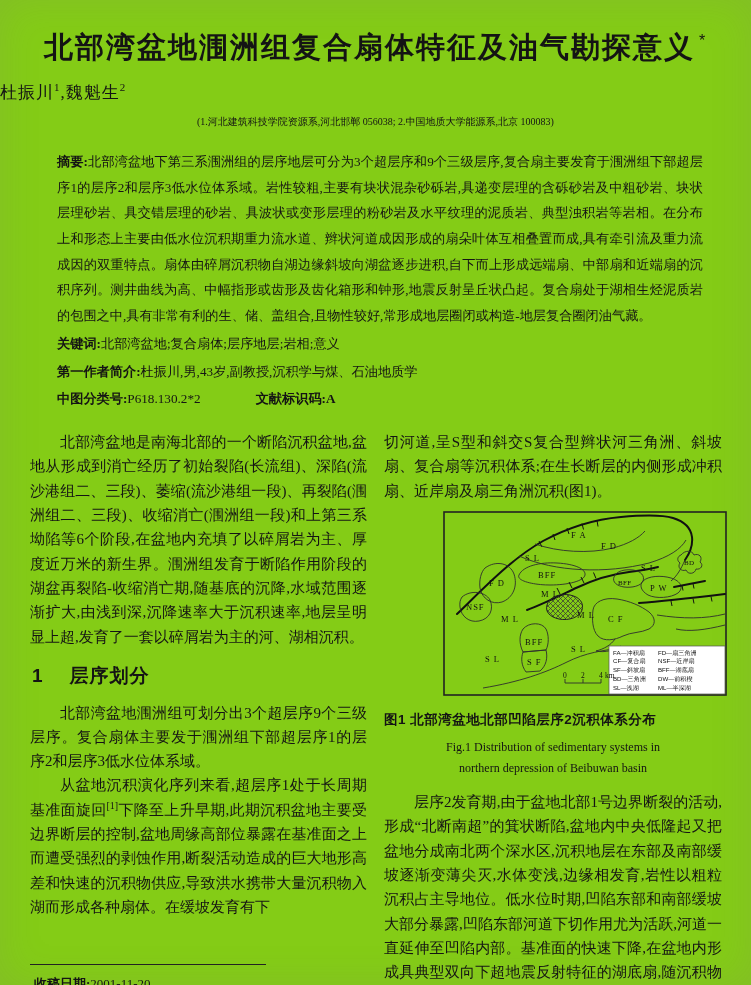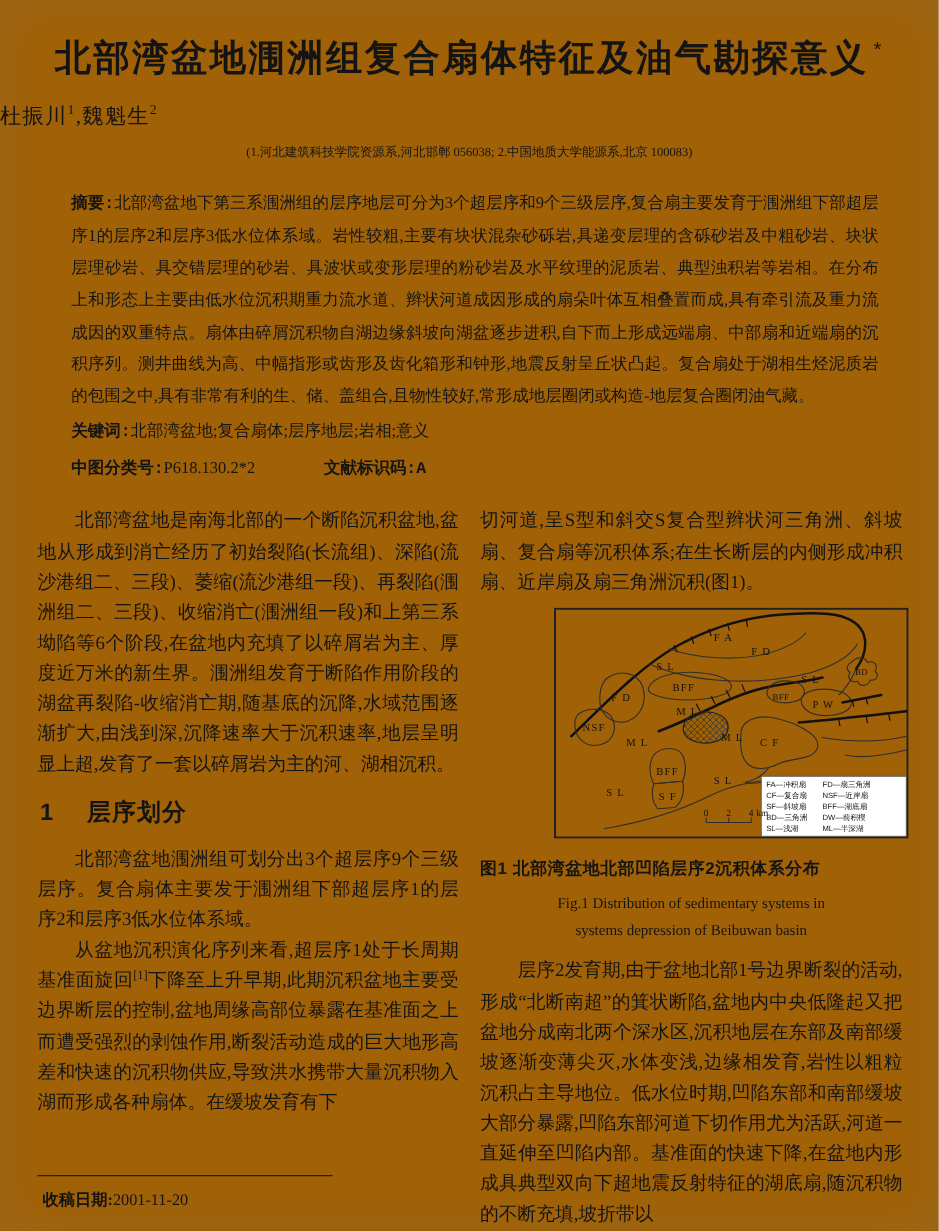--- a/index.html
+++ b/index.html
@@ -1,20 +1,20 @@
 <!DOCTYPE html>
 <html><head>
 <meta charset="utf-8">
 <style>
   html,body{margin:0;padding:0;background:#e8e8e6;}
   .page{
     position:relative;
     width:751px;height:985px;
     margin:0 auto;
-    background:#a16207;
+    background:#84cc16;
     color:#141414;
     font-family:"Liberation Serif","DejaVu Serif",serif;
     overflow:hidden;
     box-shadow:inset 0 0 40px rgba(120,120,120,.18);
   }
   
   .title{
     margin:0;padding:30px 40px 0 40px;
     text-align:center;
     font-family:"Liberation Sans","DejaVu Sans",sans-serif;
@@ -22,21 +22,21 @@
   }
   .title sup{font-size:16px;font-weight:normal;margin-left:4px;}
   .authors{margin-top:16px;font-size:17px;letter-spacing:1px;}
   .authors sup{font-size:11px;}
   .affil{margin-top:11px;text-align:center;font-size:10px;}
   
   .meta{
     margin:20px 48px 0 57px;
     font-size:13.2px;line-height:1.95;text-align:justify;
   }
-  .meta b{font-family:Liberation Mono, monospace;}
+  .meta b{font-family:Liberation Serif, serif;}
   .meta .row{margin-top:2px;}
   .clc-gap{margin-left:55px;}
   
   .columns{
     display:flex;gap:17px;
     margin:18px 29px 0 30px;
   }
   .col{width:338px;font-size:15px;line-height:1.62;text-align:justify;}
   .col-left{height:566px;display:flex;flex-direction:column;}
   p.body{margin:0;text-indent:2em;}
@@ -89,20 +89,23 @@
   </div>
 
   <div class="affil">(1.河北建筑科技学院资源系,河北邯郸 056038; 2.中国地质大学能源系,北京 100083)</div>
 
   <div class="meta">
     <div class="row">
       <b>摘要:</b><span>北部湾盆地下第三系涠洲组的层序地层可分为3个超层序和9个三级层序,复合扇主要发育于涠洲组下部超层序1的层序2和层序3低水位体系域。岩性较粗,主要有块状混杂砂砾岩,具递变层理的含砾砂岩及中粗砂岩、块状层理砂岩、具交错层理的砂岩、具波状或变形层理的粉砂岩及水平纹理的泥质岩、典型浊积岩等岩相。在分布上和形态上主要由低水位沉积期重力流水道、辫状河道成因形成的扇朵叶体互相叠置而成,具有牵引流及重力流成因的双重特点。扇体由碎屑沉积物自湖边缘斜坡向湖盆逐步进积,自下而上形成远端扇、中部扇和近端扇的沉积序列。测井曲线为高、中幅指形或齿形及齿化箱形和钟形,地震反射呈丘状凸起。复合扇处于湖相生烃泥质岩的包围之中,具有非常有利的生、储、盖组合,且物性较好,常形成地层圈闭或构造-地层复合圈闭油气藏。</span>
     </div>
     <div class="row">
       <b>关键词:</b><span>北部湾盆地;复合扇体;层序地层;岩相;意义</span>
+    </div>
+    <div class="row">
+      <b>第一作者简介:</b><span>杜振川,男,43岁,副教授,沉积学与煤、石油地质学</span>
     </div>
     <div class="row">
       <b>中图分类号:</b><span>P618.130.2*2</span><b class="clc-gap">文献标识码:</b><b>A</b>
     </div>
   </div>
 
   <div class="columns">
 
     <div class="col col-left">
       <p class="body">北部湾盆地是南海北部的一个断陷沉积盆地,盆地从形成到消亡经历了初始裂陷(长流组)、深陷(流沙港组二、三段)、萎缩(流沙港组一段)、再裂陷(涠洲组二、三段)、收缩消亡(涠洲组一段)和上第三系坳陷等6个阶段,在盆地内充填了以碎屑岩为主、厚度近万米的新生界。涠洲组发育于断陷作用阶段的湖盆再裂陷-收缩消亡期,随基底的沉降,水域范围逐渐扩大,由浅到深,沉降速率大于沉积速率,地层呈明显上超,发育了一套以碎屑岩为主的河、湖相沉积。</p>
@@ -206,19 +209,19 @@
             <text x="120" y="167" class="scale-text">0</text>
             <text x="138" y="167" class="scale-text">2</text>
             <text x="156" y="167" class="scale-text">4</text>
             <text x="162" y="167" class="scale-text">km</text>
           </svg>
       </div>
 
       <div class="cap-zh">图1  北部湾盆地北部凹陷层序2沉积体系分布</div>
       <div class="cap-en">
         <div>Fig.1   Distribution of sedimentary systems in</div>
-        <div>systems depression of Beibuwan basin</div>
+        <div>northern depression of Beibuwan basin</div>
       </div>
 
       <p class="body" style="margin-top:10px;">层序2发育期,由于盆地北部1号边界断裂的活动,形成“北断南超”的箕状断陷,盆地内中央低隆起又把盆地分成南北两个深水区,沉积地层在东部及南部缓坡逐渐变薄尖灭,水体变浅,边缘相发育,岩性以粗粒沉积占主导地位。低水位时期,凹陷东部和南部缓坡大部分暴露,凹陷东部河道下切作用尤为活跃,河道一直延伸至凹陷内部。基准面的快速下降,在盆地内形成具典型双向下超地震反射特征的湖底扇,随沉积物的不断充填,坡折带以</p>
     </div>
   </div>
 </div>
 
 </body></html>

